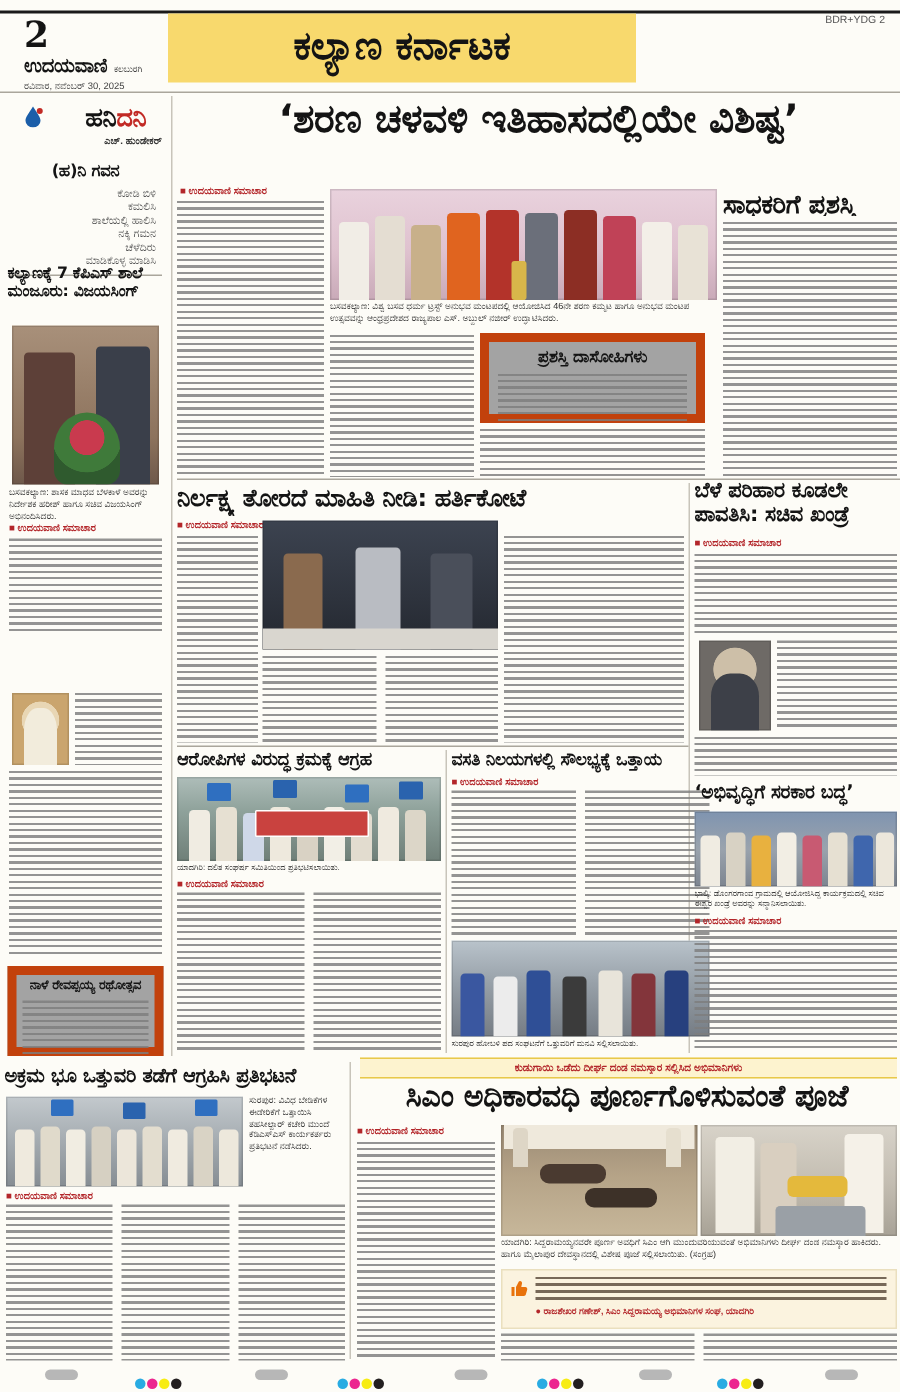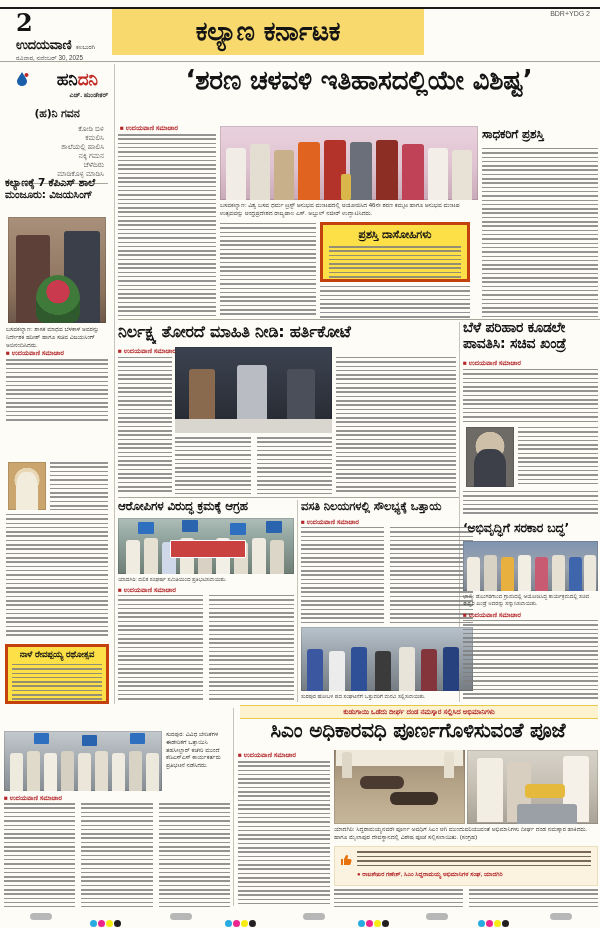--- a/index.html
+++ b/index.html
@@ -12,21 +12,21 @@
   .ft{background-image:repeating-linear-gradient(to bottom,#7d7d7d 0,#7d7d7d 1.5px,transparent 1.5px,transparent 4.3px);opacity:.82;}
   .ft.dark{background-image:repeating-linear-gradient(to bottom,#5a4a3a 0,#5a4a3a 1.6px,transparent 1.6px,transparent 4.6px);}
   .cols{display:flex;gap:6px;}
   .cols>div{flex:1;}
   .byline{font-size:6.5px;font-weight:bold;color:#b3262a;line-height:1.1;white-space:nowrap;overflow:hidden;}
   .caption{font-size:6px;color:#2a2a2a;line-height:1.3;overflow:hidden;}
   .vr{background:#c8c4ba;width:1px;}
   .hr{background:#aaa69c;height:1px;}
   .photo{overflow:hidden;box-shadow:0 0 0 1px rgba(0,0,0,.12) inset;}
   .fig{position:absolute;border-radius:3px 3px 0 0;}
-  .ybox{background:#fde047;border:3px solid #c2410c;}
+  .ybox{background:#a3a3a3;border:6px solid #c2410c;}
   .banner{background:#f8d96d;display:flex;align-items:center;justify-content:center;}
   .kicker{background:#fdf3cf;border-top:1px solid #e8c84a;border-bottom:1px solid #e8c84a;display:flex;align-items:center;justify-content:center;}
   .dot{width:7px;height:7px;border-radius:50%;display:inline-block;margin-right:1px;}
   .oval{width:22px;height:7px;border-radius:4px;background:#b7b7b7;}
   .quoteBox{background:#fbf3df;border:1px solid #eadfbe;}
   .ellipsis{overflow:hidden;}
 </style>
 </head>
 <body>
 
@@ -118,21 +118,21 @@
   <div class="abs caption ellipsis" style="left:220px;top:202px;width:258px;height:17px;">ಬಸವಕಲ್ಯಾಣ: ವಿಶ್ವ ಬಸವ ಧರ್ಮ ಟ್ರಸ್ಟ್ ಅನುಭವ ಮಂಟಪದಲ್ಲಿ ಆಯೋಜಿಸಿದ 46ನೇ ಶರಣ ಕಮ್ಮಟ ಹಾಗೂ ಅನುಭವ ಮಂಟಪ ಉತ್ಸವವನ್ನು ಆಂಧ್ರಪ್ರದೇಶದ ರಾಜ್ಯಪಾಲ ಎಸ್. ಅಬ್ದುಲ್ ನಜೀರ್ ಉದ್ಘಾಟಿಸಿದರು.</div>
 
   <div class="abs ft" style="left:220px;top:223px;width:96px;height:95px;"></div>
 
   <div class="abs ybox" style="left:320px;top:222px;width:150px;height:60px;padding:4px 6px;box-sizing:border-box;">
     <div class="hl center ellipsis" style="font-size:11px;height:14px;">ಪ್ರಶಸ್ತಿ ದಾಸೋಹಿಗಳು</div>
     <div class="ft" style="margin-top:3px;height:33px;"></div>
   </div>
   <div class="abs ft" style="left:320px;top:286px;width:150px;height:32px;"></div>
 
-  <div class="abs hl ellipsis" style="left:482px;top:128px;width:116px;height:16px;font-size:12px;">ಸಾಧಕರಿಗೆ ಪ್ರಶಸ್ತಿ</div>
+  <div class="abs hl ellipsis" style="left:482px;top:128px;width:116px;height:16px;font-size:17px;">ಸಾಧಕರಿಗೆ ಪ್ರಶಸ್ತಿ</div>
   <div class="abs ft" style="left:482px;top:148px;width:116px;height:170px;"></div>
 
   <div class="abs hr" style="left:118px;top:319px;width:482px;"></div>
 
   <div class="abs hl ellipsis" style="left:118px;top:323px;width:338px;height:21px;font-size:16px;">ನಿರ್ಲಕ್ಷ್ಯ ತೋರದೆ ಮಾಹಿತಿ ನೀಡಿ: ಹರ್ತಿಕೋಟೆ</div>
   <div class="abs byline" style="left:118px;top:347px;width:90px;">■ ಉದಯವಾಣಿ ಸಮಾಚಾರ</div>
   <div class="abs ft" style="left:118px;top:357px;width:54px;height:138px;"></div>
   <div class="abs photo" style="left:175px;top:347px;width:157px;height:86px;background:linear-gradient(180deg,#3c4350 0%,#2e333d 60%,#23272f 100%);">
     <div class="fig" style="left:14px;top:22px;width:26px;height:64px;background:#8a6a4e;"></div>
     <div class="fig" style="left:62px;top:18px;width:30px;height:68px;background:#b9bcc2;"></div>
@@ -211,20 +211,21 @@
     <div class="fig" style="left:89px;bottom:0;width:13px;height:36px;background:#e6e0d2;"></div>
     <div class="fig" style="left:106px;bottom:0;width:13px;height:34px;background:#3f66ad;"></div>
     <div class="fig" style="left:121px;bottom:0;width:12px;height:36px;background:#ece7db;"></div>
   </div>
   <div class="abs caption ellipsis" style="left:463px;top:593px;width:135px;height:16px;font-size:5.5px;">ಭಾಲ್ಕಿ: ಡೊಂಗರಗಾಂವ ಗ್ರಾಮದಲ್ಲಿ ಆಯೋಜಿಸಿದ್ದ ಕಾರ್ಯಕ್ರಮದಲ್ಲಿ ಸಚಿವ ಈಶ್ವರ ಖಂಡ್ರೆ ಅವರನ್ನು ಸನ್ಮಾನಿಸಲಾಯಿತು.</div>
   <div class="abs byline" style="left:463px;top:611px;width:90px;">■ ಉದಯವಾಣಿ ಸಮಾಚಾರ</div>
   <div class="abs ft" style="left:463px;top:620px;width:135px;height:81px;"></div>
 
   <div class="abs vr" style="left:233px;top:708px;height:198px;"></div>
 
+  <div class="abs hl ellipsis" style="left:3px;top:711px;width:227px;height:17px;font-size:13px;">ಅಕ್ರಮ ಭೂ ಒತ್ತುವರಿ ತಡೆಗೆ ಆಗ್ರಹಿಸಿ ಪ್ರತಿಭಟನೆ</div>
   <div class="abs photo" style="left:4px;top:731px;width:158px;height:60px;background:linear-gradient(180deg,#c3c9cd 0%,#a7aeb3 45%,#868d93 100%);">
     <div class="fig" style="left:6px;bottom:0;width:13px;height:38px;background:#efeade;"></div>
     <div class="fig" style="left:23px;bottom:0;width:13px;height:40px;background:#e0dacb;"></div>
     <div class="fig" style="left:40px;bottom:0;width:13px;height:38px;background:#f1ede2;"></div>
     <div class="fig" style="left:57px;bottom:0;width:13px;height:40px;background:#d6d0c2;"></div>
     <div class="fig" style="left:74px;bottom:0;width:13px;height:38px;background:#ece6da;"></div>
     <div class="fig" style="left:91px;bottom:0;width:13px;height:40px;background:#e3ddcf;"></div>
     <div class="fig" style="left:108px;bottom:0;width:13px;height:38px;background:#f0ebe0;"></div>
     <div class="fig" style="left:125px;bottom:0;width:13px;height:40px;background:#d9d3c5;"></div>
     <div class="fig" style="left:142px;bottom:0;width:13px;height:38px;background:#ede8dc;"></div>

